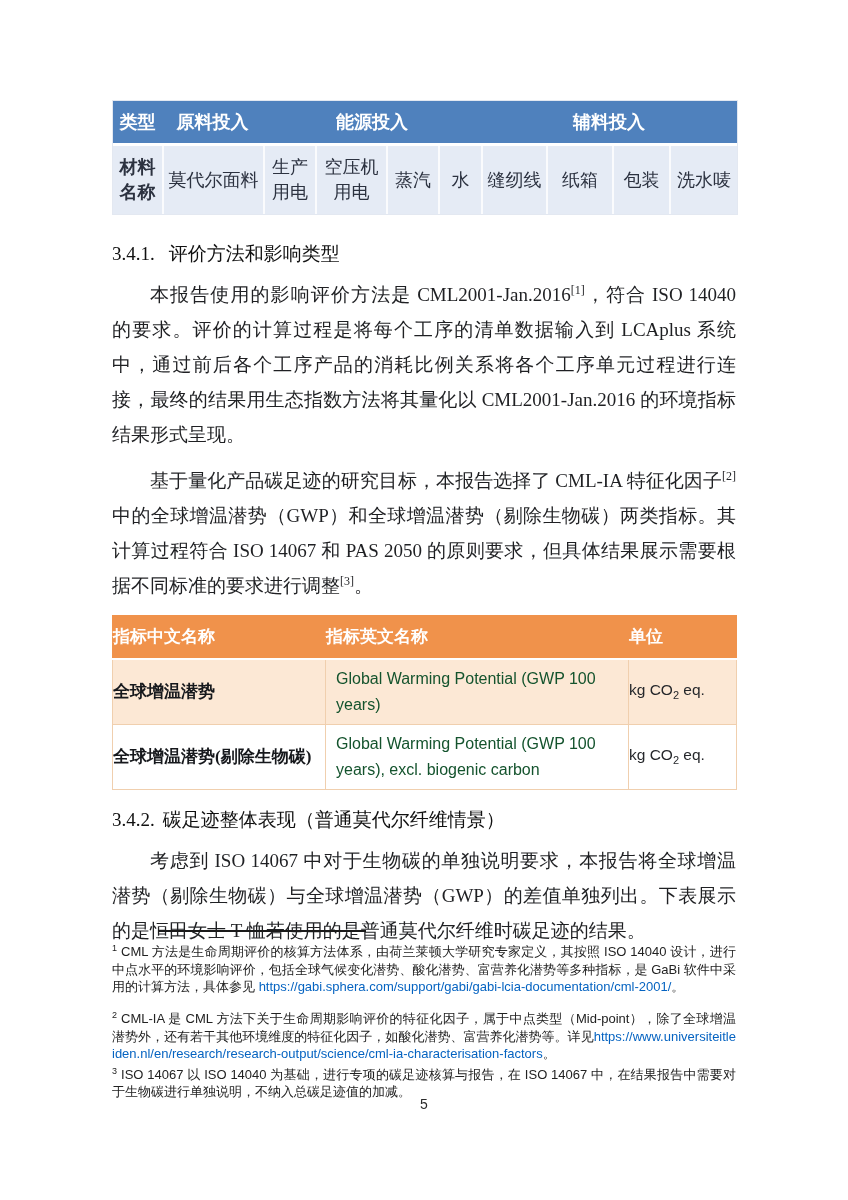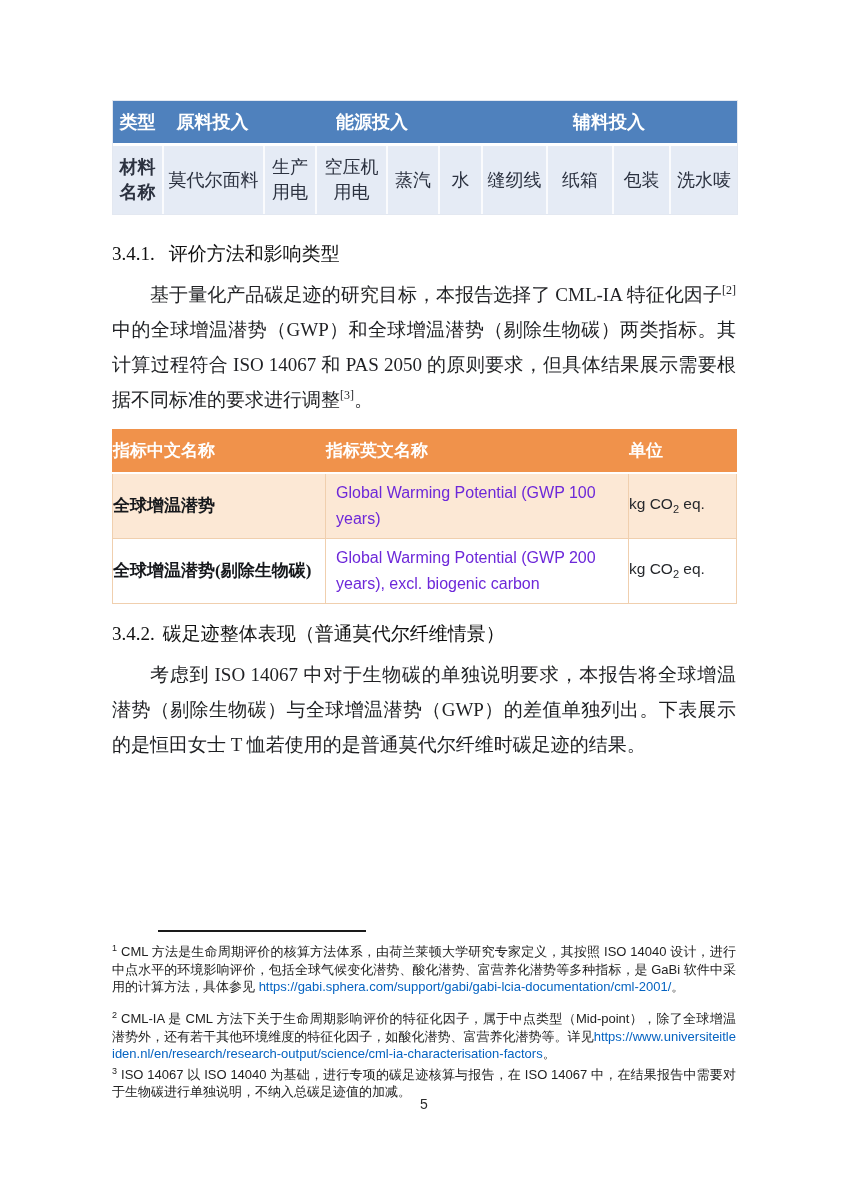--- a/index.html
+++ b/index.html
@@ -107,21 +107,21 @@
   table.indicator-table tbody tr.r2 td { background: #ffffff; }
   table.indicator-table td.cn {
     font-weight: bold;
     font-size: 17px;
     color: #16181c;
   }
   table.indicator-table td.en {
     font-family: "Liberation Sans", "DejaVu Sans", sans-serif;
     font-size: 16px;
     line-height: 26px;
-    color: #6d28d9;
+    color: #14532d;
     padding: 6px 10px;
   }
   table.indicator-table td.unit {
     font-family: "Liberation Sans", "DejaVu Sans", sans-serif;
     font-size: 15.5px;
     color: #26282c;
   }
   table.indicator-table tr.r1 td { height: 44px; }
   table.indicator-table tr.r2 td { height: 58px; }
   table.indicator-table td.unit sub { font-size: 11px; }
@@ -200,20 +200,21 @@
         <td>纸箱</td>
         <td>包装</td>
         <td>洗水唛</td>
       </tr>
     </tbody>
   </table>
 
 
   <h3 class="subsec"><span class="num">3.4.1.</span><span>评价方法和影响类型</span></h3>
 
+  <p class="body-para"><span>本报告使用的影响评价方法是 CML2001-Jan.2016</span><sup class="fnref">[1]</sup><span>，符合 ISO 14040 的要求。评价的计算过程是将每个工序的清单数据输入到 LCAplus 系统中，通过前后各个工序产品的消耗比例关系将各个工序单元过程进行连接，最终的结果用生态指数方法将其量化以 CML2001-Jan.2016 的环境指标结果形式呈现。</span></p>
 
   <p class="body-para"><span>基于量化产品碳足迹的研究目标，本报告选择了 CML-IA 特征化因子</span><sup class="fnref">[2]</sup><span>中的全球增温潜势（GWP）和全球增温潜势（剔除生物碳）两类指标。其计算过程符合 ISO 14067 和 PAS 2050 的原则要求，但具体结果展示需要根据不同标准的要求进行调整</span><sup class="fnref">[3]</sup><span>。</span></p>
 
   <table class="indicator-table">
     <colgroup>
       <col style="width:213px">
         <col style="width:303px">
         <col style="width:108px">
     </colgroup>
     <thead>
@@ -224,21 +225,21 @@
       </tr>
     </thead>
     <tbody>
       <tr class="r1">
         <td class="cn">全球增温潜势</td>
         <td class="en">Global Warming Potential (GWP 100 years)</td>
         <td class="unit"><span>kg CO</span><sub>2</sub><span> eq.</span></td>
       </tr>
       <tr class="r2">
         <td class="cn">全球增温潜势(剔除生物碳)</td>
-        <td class="en">Global Warming Potential (GWP 200 years), excl. biogenic carbon</td>
+        <td class="en">Global Warming Potential (GWP 100 years), excl. biogenic carbon</td>
         <td class="unit"><span>kg CO</span><sub>2</sub><span> eq.</span></td>
       </tr>
     </tbody>
   </table>
 
   <h3 class="subsec" style="margin-top:17px"><span class="num" style="margin-right:8px">3.4.2.</span><span>碳足迹整体表现（普通莫代尔纤维情景）</span></h3>
 
   <p class="body-para">考虑到 ISO 14067 中对于生物碳的单独说明要求，本报告将全球增温潜势（剔除生物碳）与全球增温潜势（GWP）的差值单独列出。下表展示的是恒田女士 T 恤若使用的是普通莫代尔纤维时碳足迹的结果。</p>
 
   <div class="footnotes">

